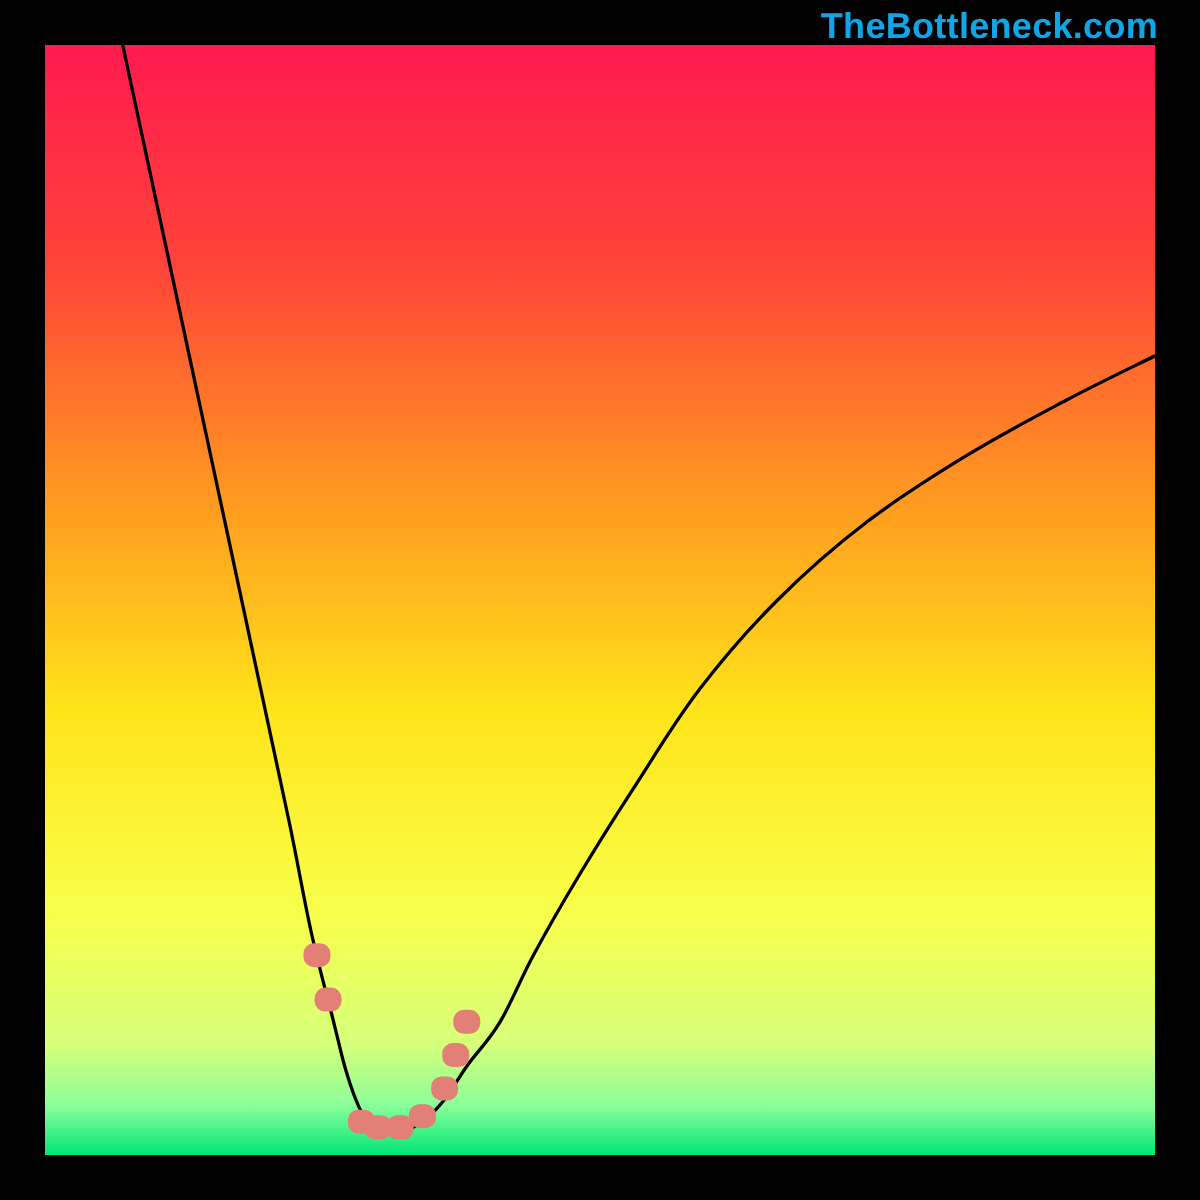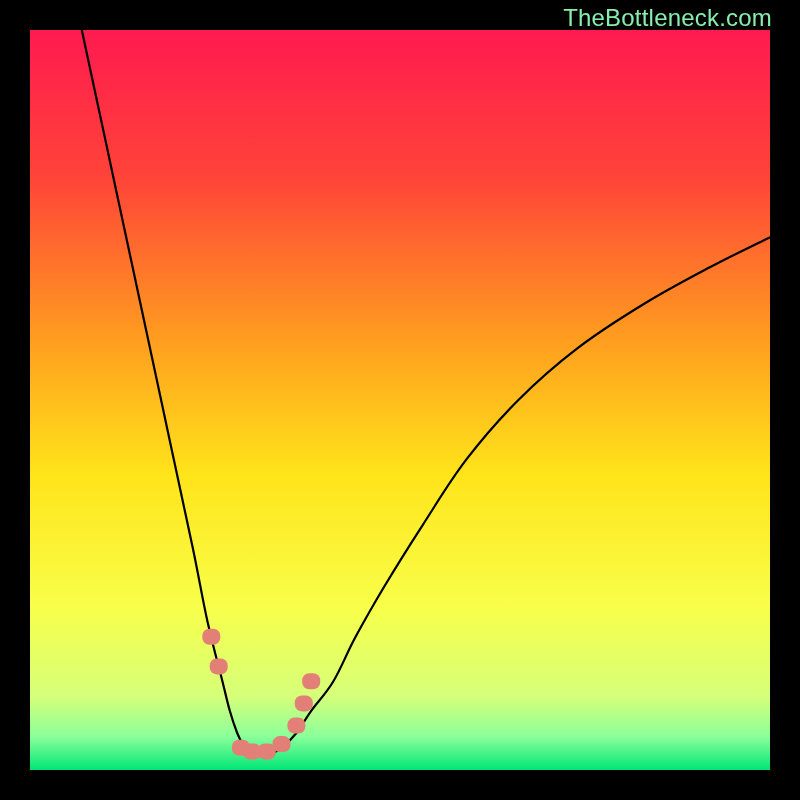--- a/index.html
+++ b/index.html
@@ -30,23 +30,23 @@
     inset: 0;
   }
   .curve {
     position: absolute;
     inset: 0;
   }
   .watermark {
     position: absolute;
     top: 4px;
     right: 28px;
-    color: #86efac;
+    color: #0ea5e9;
     font-size: 24px;
-    font-weight: 400;
+    font-weight: 700;
     letter-spacing: 0.2px;
   }
 </style>
 </head>
 <body>
 
 <div class="frame">
 
   <div class="plot-area">
     <svg class="gradient" viewBox="0 0 740 740" preserveAspectRatio="none">

